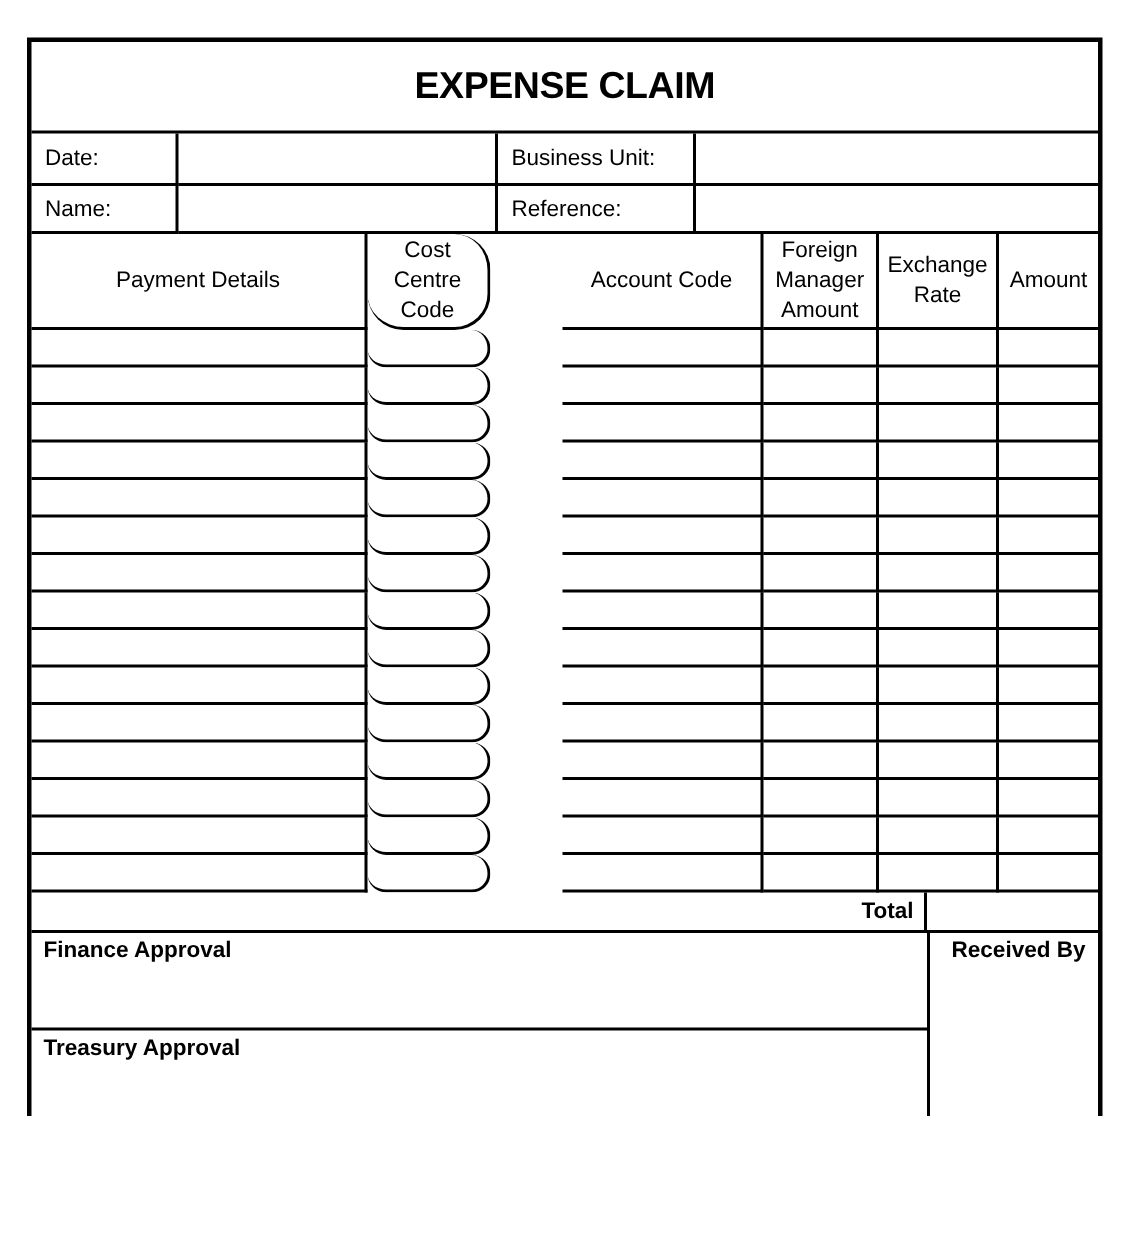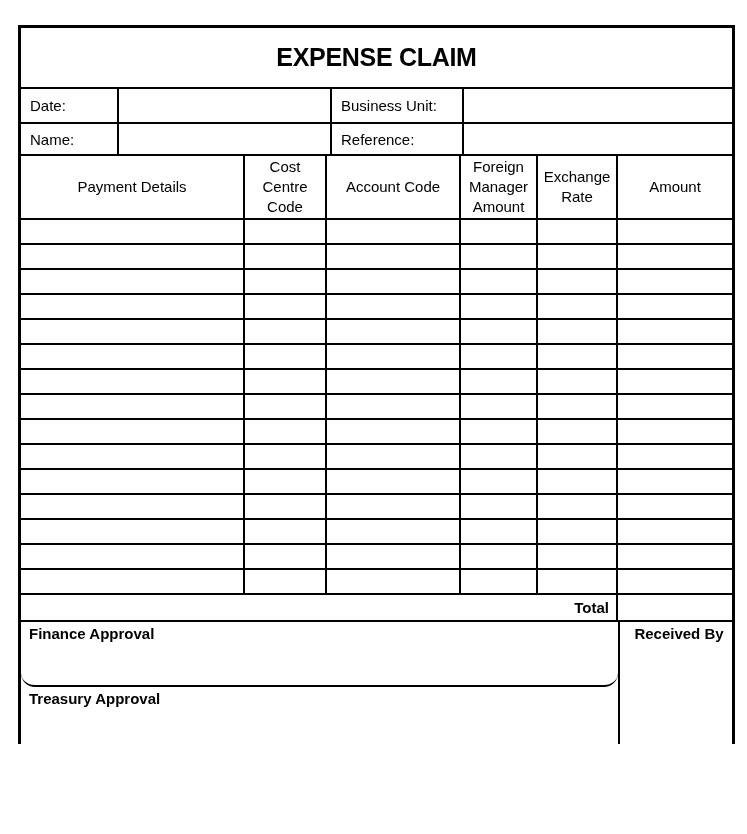--- a/index.html
+++ b/index.html
@@ -73,22 +73,22 @@
     padding: 0 6px;
   }
   .erow { display: flex; height: 25px; }
   .ecell {
     border-right: 2px solid #000;
     border-bottom: 2px solid #000;
     font-size: 14px;
     padding: 0 4px;
   }
   .col0 { width: 224px; }
-  .col1 { width: 82px; }
-  .col2 { width: 134px; }
+  .col1 { width: 82px; border-radius: 24px; }
+  .col2 { width: 134px; margin-left: 48px; }
   .col3 { width: 77px; }
   .col4 { width: 80px; }
   .col5 { flex: 1; border-right: none; }
 
   
   .total-row { display: flex; height: 27px; border-radius: 12px; }
   .total-label-cell {
     width: 597px;
     border-right: 2px solid #000;
     border-bottom: 2px solid #000;
@@ -112,21 +112,21 @@
     display: flex;
     flex-direction: column;
   }
   .approval-slot {
     border-bottom: 2px solid #000;
     padding: 3px 0 0 8px;
     font-size: 15px;
     font-weight: bold;
   }
   .slot-manager { height: 66px; }
-  .slot-finance { height: 65px; border-radius: 14px; }
+  .slot-finance { height: 65px; }
   .slot-treasury { flex: 1; border-bottom: none; }
   .approval-right {
     flex: 1;
     padding: 3px 0 0 6px;
     font-size: 15px;
     font-weight: bold;
     text-align: center;
   }
 </style>
 </head>

